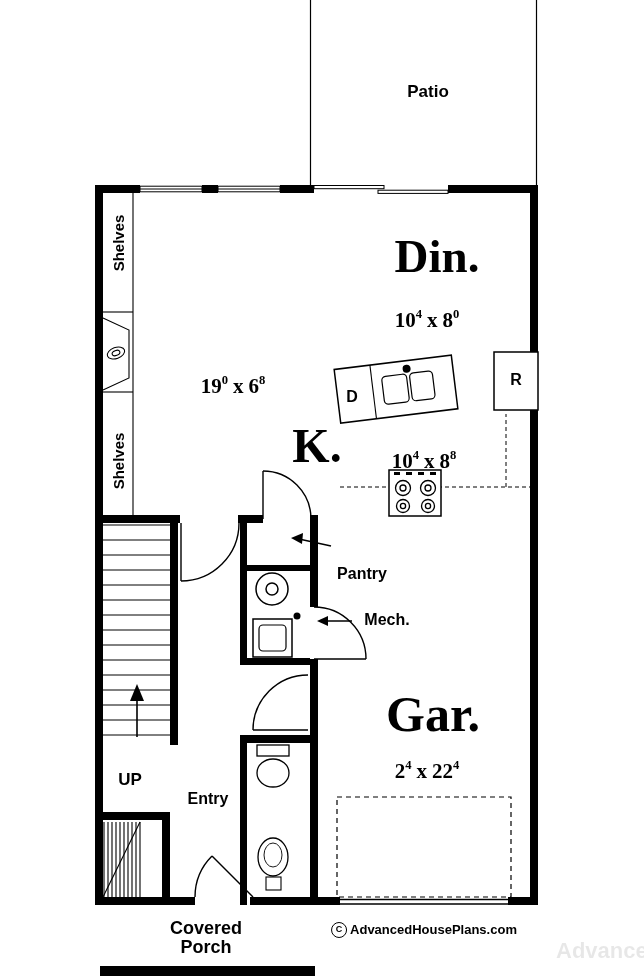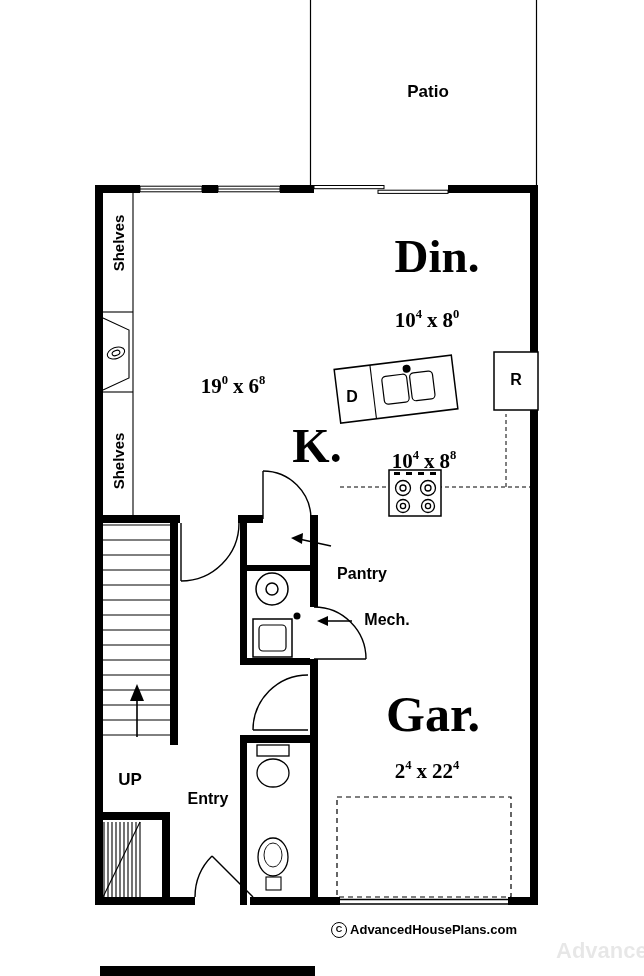--- a/index.html
+++ b/index.html
@@ -254,20 +254,24 @@
   <div class="label" style="left:387px;top:620px;font-size:16px;">Mech.</div>
 
   <div class="label serif" style="left:433px;top:714px;font-size:50px;">Gar.</div>
   <div class="label serif dim" style="left:427px;top:771px;font-size:21px;">
     <span>2</span><sup>4</sup><span class="sep">x</span><span>22</span><sup>4</sup>
   </div>
 
   <div class="label" style="left:130px;top:766px;font-size:17px;margin-top:14px;">UP</div>
   <div class="label" style="left:208px;top:799px;font-size:16px;">Entry</div>
 
+  <div class="label stack" style="left:206px;top:938px;font-size:18px;">
+    <span>Covered</span>
+    <span>Porch</span>
+  </div>
 
   <div class="label copyright" style="left:424px;top:930px;font-size:13px;">
     <span class="copy-c">C</span>
     <span>AdvancedHousePlans.com</span>
   </div>
 
   <div class="watermark">AdvancedHousePlans.com</div>
 
 </div>
 

